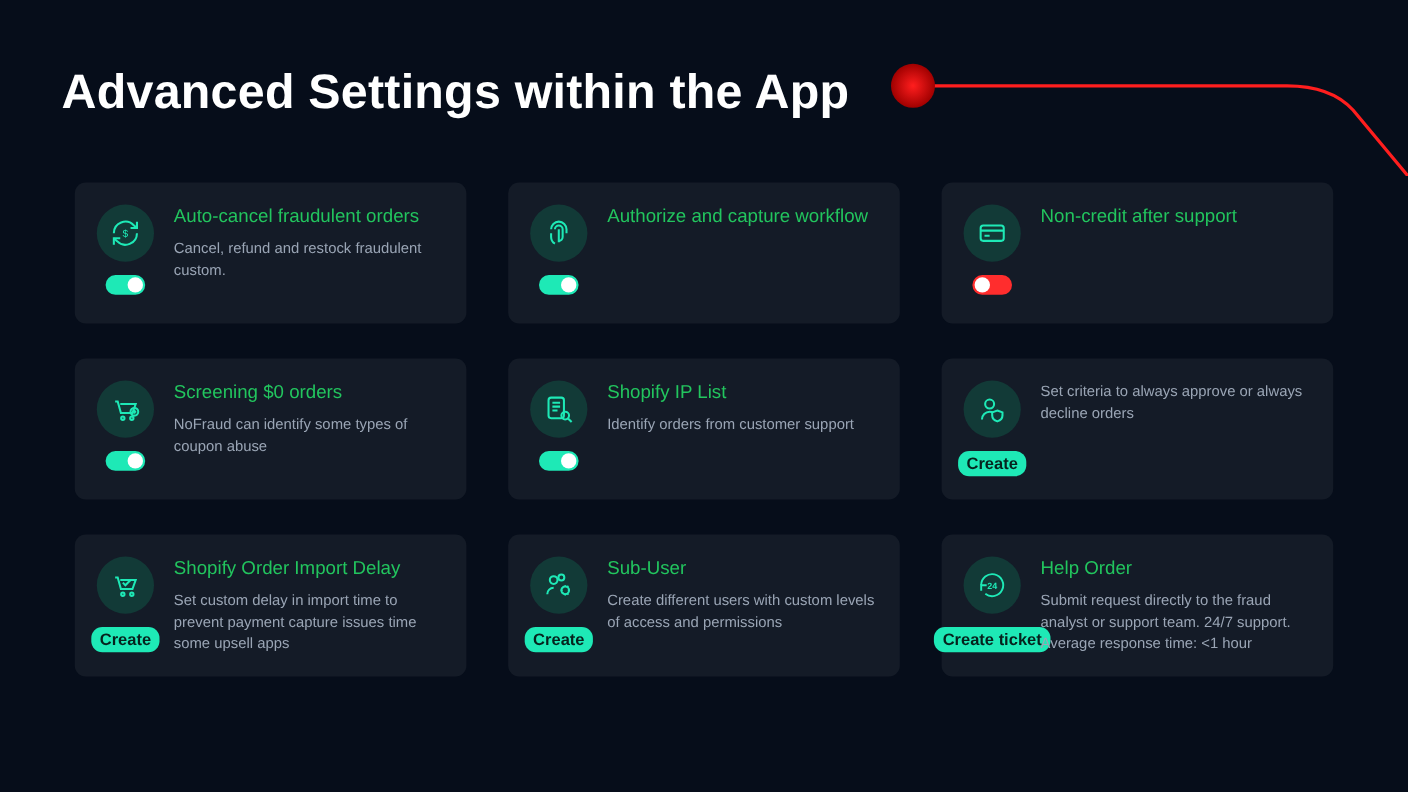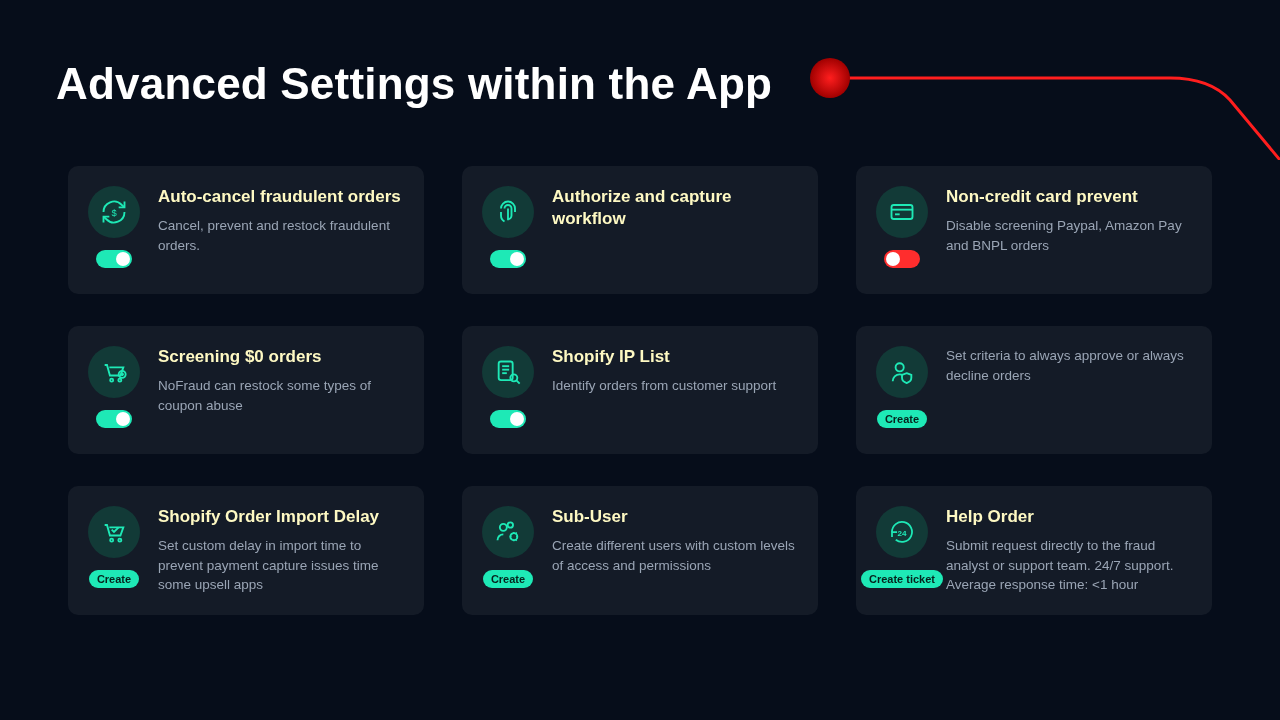--- a/index.html
+++ b/index.html
@@ -75,34 +75,34 @@
     top: 2px;
     width: 14px; height: 14px;
     border-radius: 50%;
     background: #ffffff;
   }
   .switch.on::after  { right: 2px; }
   .switch.off::after { left: 2px; }
   .pill {
     background: #1ee9b6;
     color: #06221d;
-    font-size: 11px;
+    font-size: 15px;
     font-weight: 700;
     padding: 3px 8px;
     border-radius: 10px;
     cursor: pointer;
     white-space: nowrap;
   }
   .content { flex: 1; min-width: 0; }
   .card-title {
     font-size: 17px;
-    font-weight: 700;
+    font-weight: 400;
     line-height: 1.3;
     margin-bottom: 8px;
-    color: #fef9c3;
+    color: #22c55e;
   }
   .card-desc {
     font-size: 13.5px;
     line-height: 1.45;
     color: #9aa5b5;
   }
 </style>
 </head>
 <body>
 
@@ -129,21 +129,21 @@
           <path d="M21 3v5h-5"></path>
           <path d="M21 12a9 9 0 0 1-15.5 6.2L3 16"></path>
           <path d="M3 21v-5h5"></path>
           <text x="12" y="15" text-anchor="middle" font-size="8" fill="#1ee9b6" stroke="none">$</text>
         </svg>
       </div>
       <div class="switch on"></div>
     </div>
     <div class="content">
       <div class="card-title">Auto-cancel fraudulent orders</div>
-      <div class="card-desc">Cancel, prevent and restock fraudulent orders.</div>
+      <div class="card-desc">Cancel, refund and restock fraudulent custom.</div>
     </div>
   </div>
 
   <div class="card">
     <div class="left-col">
       <div class="icon-circle">
         <svg width="28" height="28" viewBox="0 0 24 24" fill="none" stroke="#1ee9b6" stroke-width="1.6">
           <path d="M6 9a6 6 0 0 1 12 0v3"></path>
           <path d="M9 9a3 3 0 0 1 6 0v6a3 3 0 0 1-3 3"></path>
           <path d="M12 9v10"></path>
@@ -162,42 +162,41 @@
       <div class="icon-circle">
         <svg width="28" height="28" viewBox="0 0 24 24" fill="none" stroke="#1ee9b6" stroke-width="1.6">
           <rect x="3" y="6" width="18" height="12" rx="2"></rect>
           <line x1="3" y1="10" x2="21" y2="10"></line>
           <line x1="6" y1="14" x2="10" y2="14"></line>
         </svg>
       </div>
       <div class="switch off"></div>
     </div>
     <div class="content">
-      <div class="card-title">Non-credit card prevent</div>
-      <div class="card-desc">Disable screening Paypal, Amazon Pay and BNPL orders</div>
+      <div class="card-title">Non-credit after support</div>
     </div>
   </div>
 
   <div class="card">
     <div class="left-col">
       <div class="icon-circle">
         <svg width="28" height="28" viewBox="0 0 24 24" fill="none" stroke="#1ee9b6" stroke-width="1.6">
           <path d="M4 6h2l2.5 9h9L20 8H8"></path>
           <circle cx="10" cy="19" r="1.3"></circle>
           <circle cx="17" cy="19" r="1.3"></circle>
           <circle cx="19" cy="14" r="3"></circle>
           <line x1="19" y1="12.5" x2="19" y2="15.5"></line>
           <line x1="17.5" y1="14" x2="20.5" y2="14"></line>
         </svg>
       </div>
       <div class="switch on"></div>
     </div>
     <div class="content">
       <div class="card-title">Screening $0 orders</div>
-      <div class="card-desc">NoFraud can restock some types of coupon abuse</div>
+      <div class="card-desc">NoFraud can identify some types of coupon abuse</div>
     </div>
   </div>
 
   <div class="card">
     <div class="left-col">
       <div class="icon-circle">
         <svg width="28" height="28" viewBox="0 0 24 24" fill="none" stroke="#1ee9b6" stroke-width="1.6">
           <rect x="4" y="3" width="12" height="16" rx="2"></rect>
           <line x1="7" y1="7" x2="13" y2="7"></line>
           <line x1="7" y1="10" x2="13" y2="10"></line>

